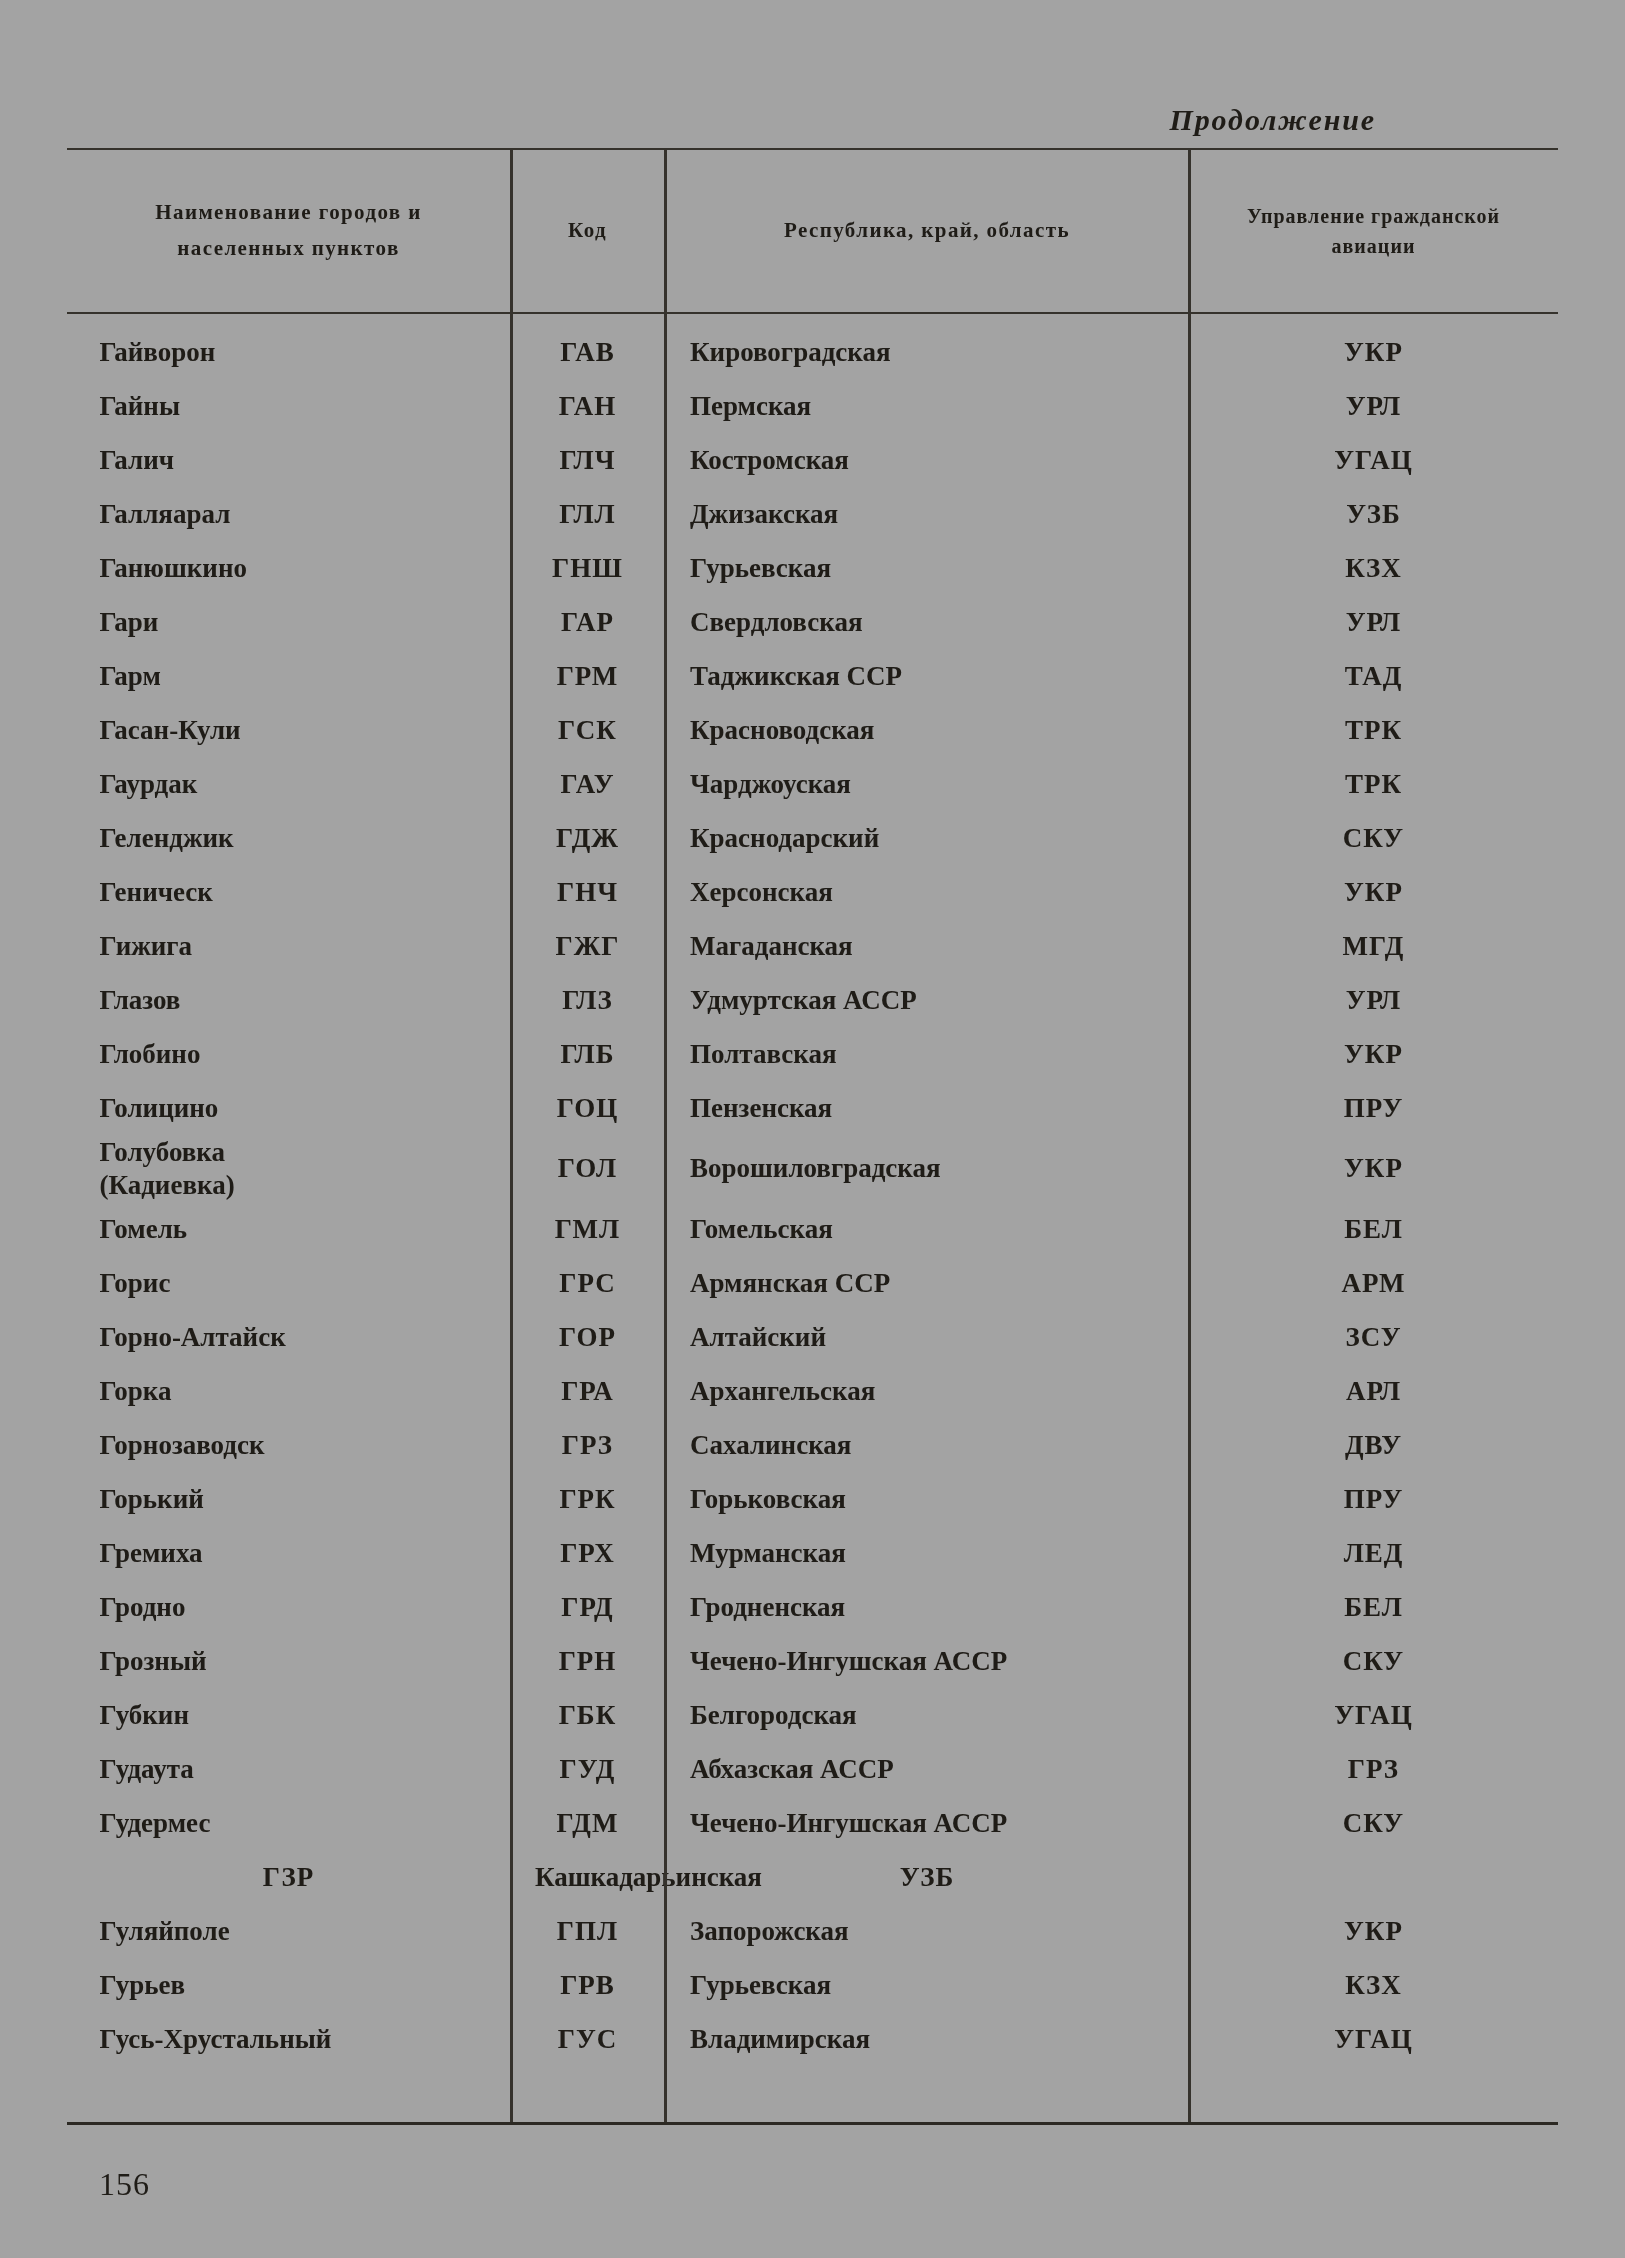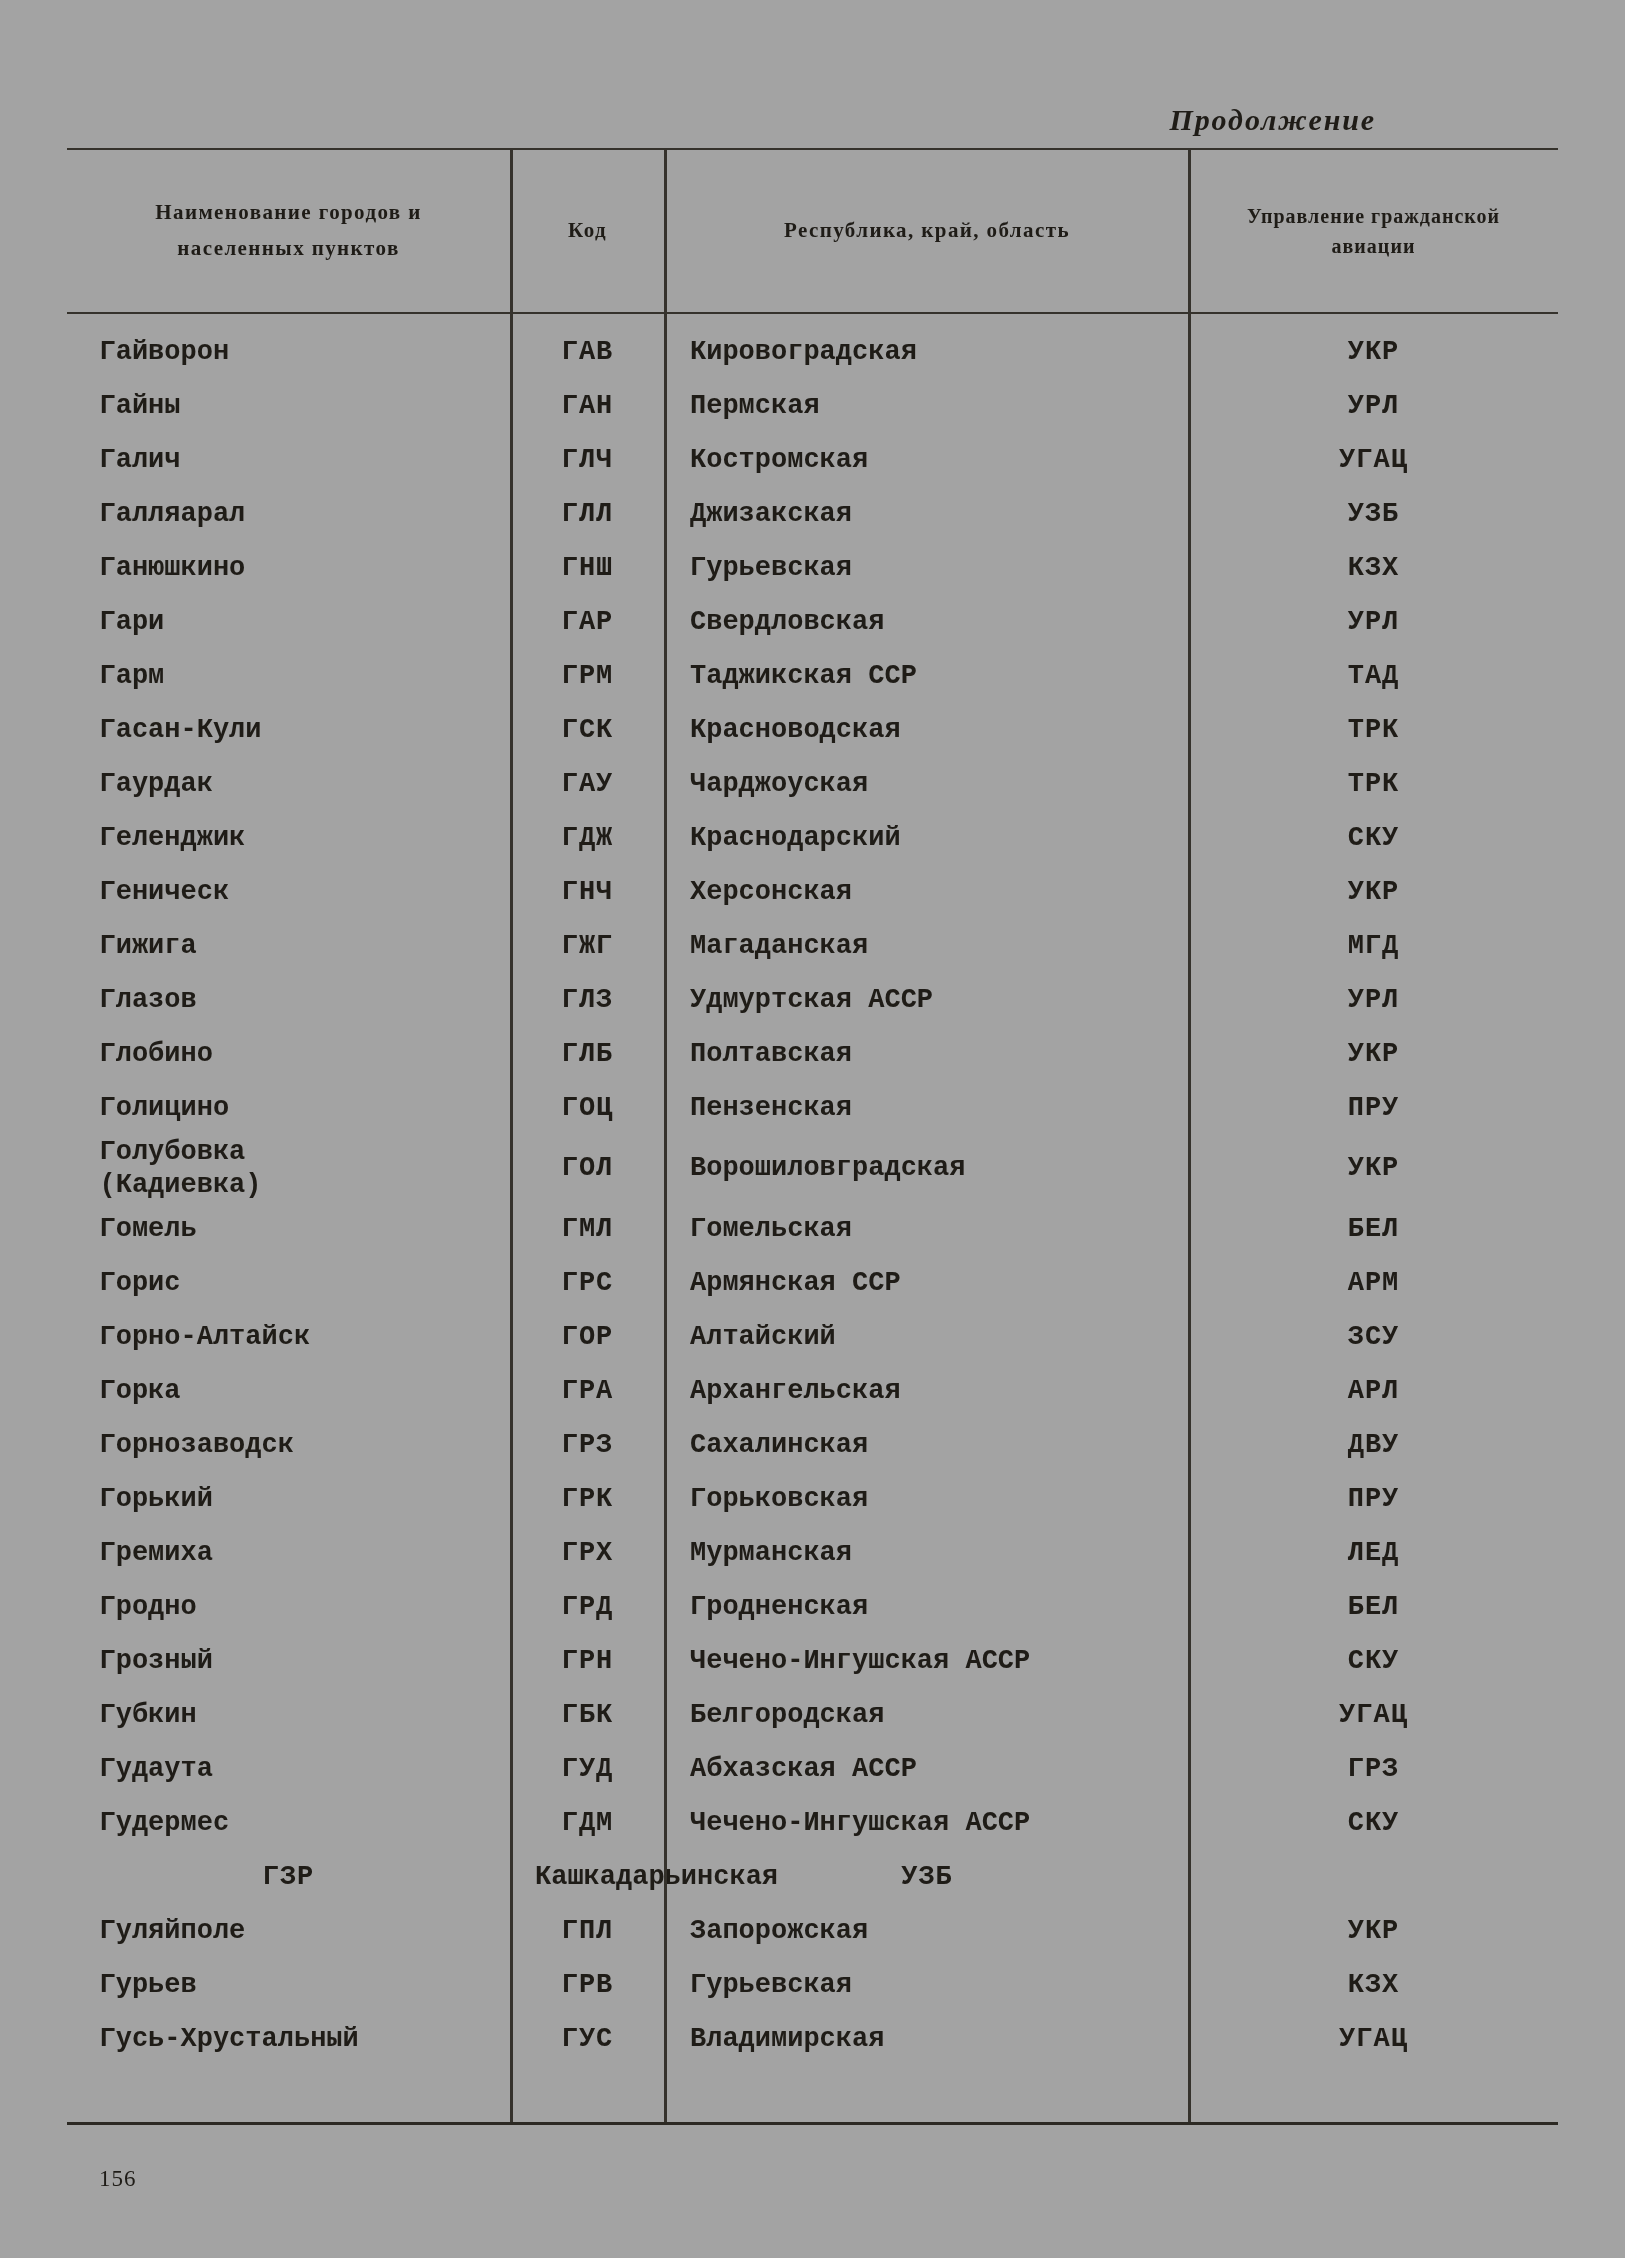--- a/index.html
+++ b/index.html
@@ -61,21 +61,20 @@
     font-size: 21px;
     line-height: 1.7;
     letter-spacing: 1.4px;
     padding: 5.7px 17px;
   }
   .hcell.h-name { padding: 5.7px 46px; }
   .hcell.h-admin { font-size: 20px; line-height: 1.5; letter-spacing: 1px; padding: 5.7px 29px; }
   .tbody {
     padding-top: 11.5px;
     padding-bottom: 55px;
-    font-family: Liberation Mono, monospace;
   }
   .trow {
     display: grid;
     grid-template-columns: 443px 155px 524px 1fr;
     min-height: 54px;
     align-items: center;
   }
   .cell {
     font-weight: bold;
     font-size: 27px;
@@ -93,21 +92,21 @@
     padding-left: 25px;
   }
   .cell.c-admin {
     text-align: center;
     letter-spacing: 1px;
   }
   .page-number {
     position: absolute;
     left: 99px;
     top: 2166px;
-    font-size: 23px;
+    font-size: 32px;
     font-weight: normal;
     letter-spacing: 1px;
   }
 </style>
 </head>
 <body>
 
 <div class="page">
 
   <div class="continuation">Продолжение</div>

